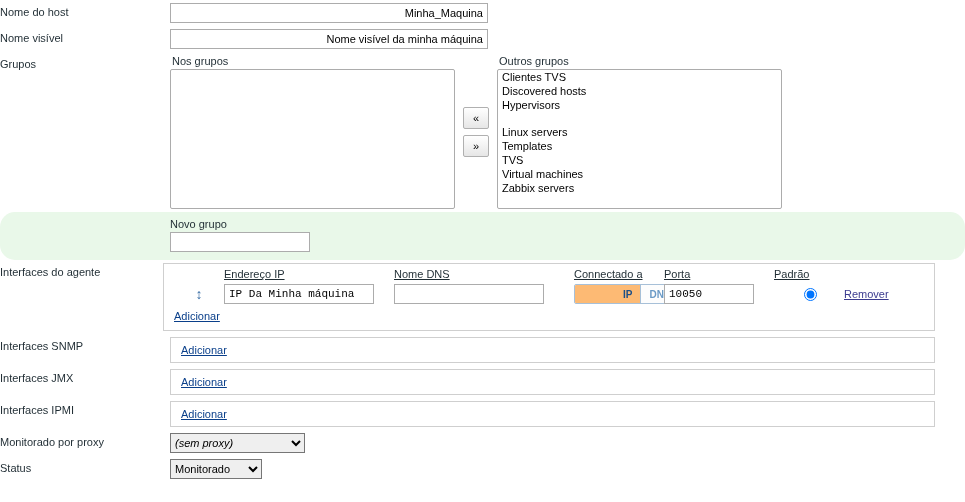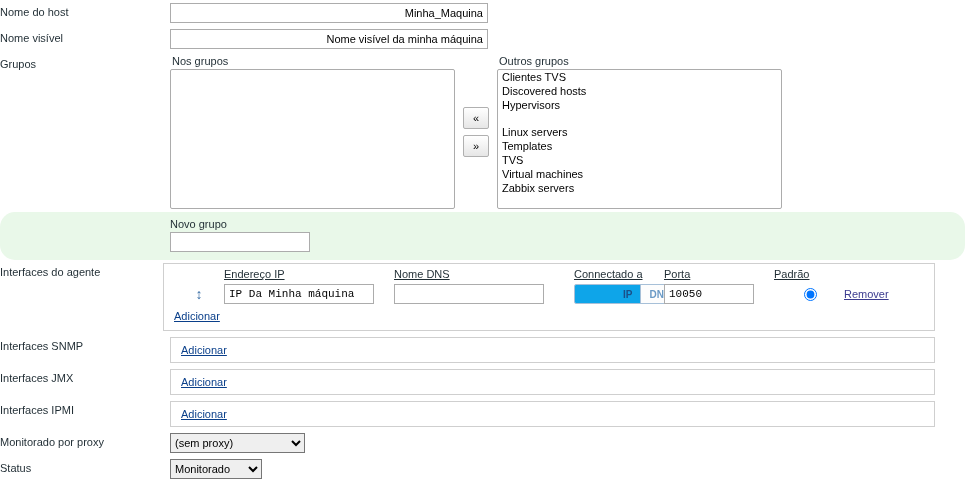--- a/index.html
+++ b/index.html
@@ -113,21 +113,21 @@
   }
   .conn-opt {
     padding: 2px 8px;
     font-size: 10px;
     font-weight: bold;
     cursor: pointer;
     display:flex;
     align-items:center;
   }
   .conn-opt.active {
-    background: #0ea5e9;
+    background: #fdba74;
     color: #1b4f88;
     border-right: 1px solid #a7c0d8;
     padding-left: 48px;
   }
   .conn-opt.inactive {
     background: #fdfdfd;
     color: #6a99c5;
   }
   .port-input { width: 90px !important; }
   .radio-cell { text-align: center; }
@@ -143,21 +143,21 @@
     padding: 6px 10px;
     margin-right:30px;
   }
   select.dropdown {
     border: 1px solid #767676;
     font-family: inherit;
     font-size: 11px;
     height: 20px;
     background:#efefef;
   }
-  .proxy-select { width: 135px; }
+  .proxy-select { width: 135px; font-style: italic; }
   .status-select { width: 92px; }
 </style>
 </head>
 <body>
 
 <div class="form-row">
   <div class="form-label">Nome do host</div>
   <div class="form-control">
     <input type="text" class="wide" value="Minha_Maquina" style="">
   </div>

